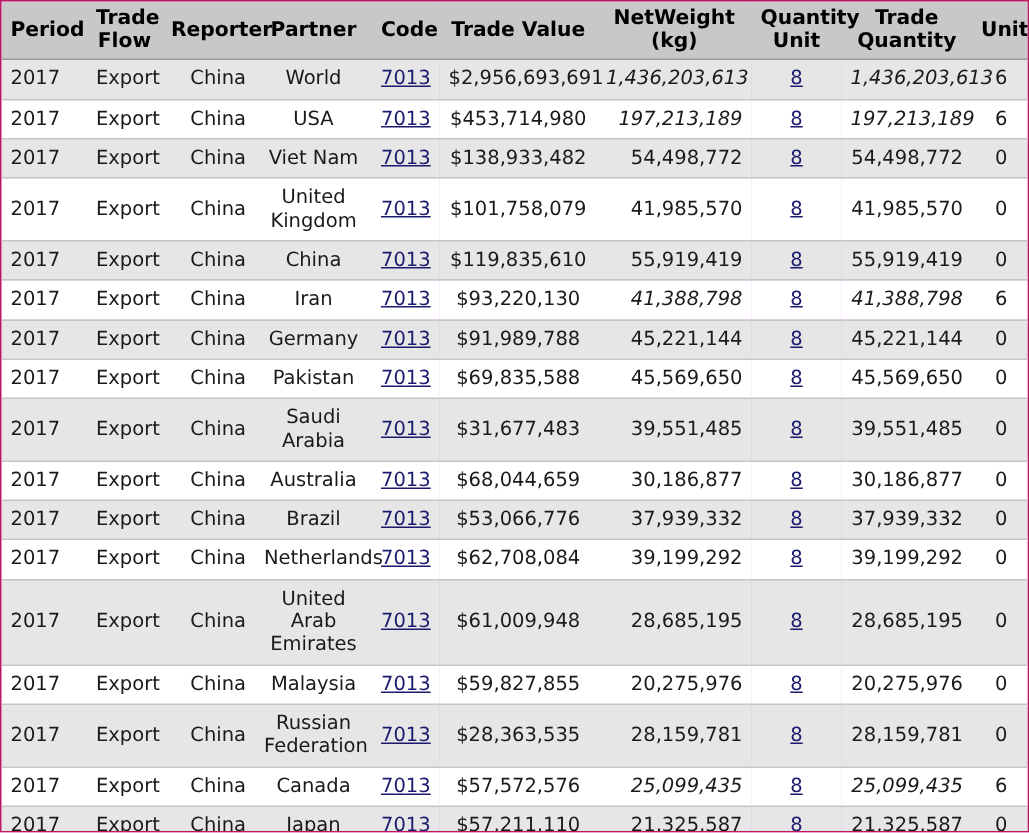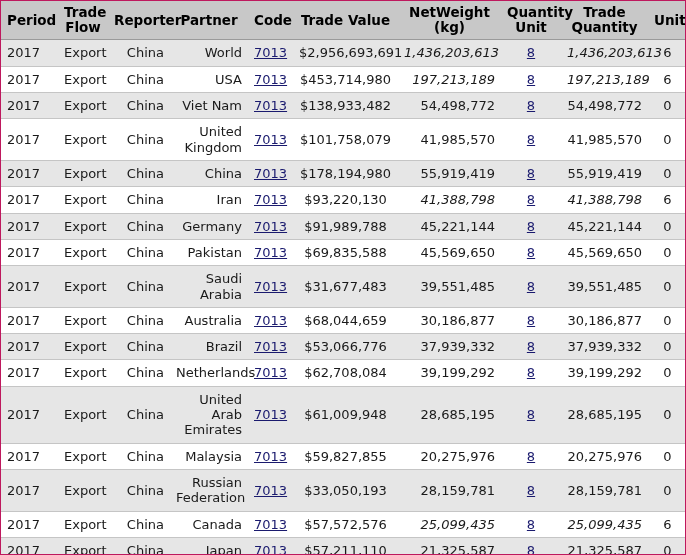--- a/index.html
+++ b/index.html
@@ -48,21 +48,21 @@
     font-size: 13px;
     white-space: normal;
   }
   tbody tr.shade td { background: #e6e6e6; }
   tbody tr.plain td { background: #ffffff; }
 
   
   .c-period   { text-align: left;   padding-left: 6px; }
   .c-flow     { text-align: right; }
   .c-reporter { text-align: right; }
-  .c-partner  { text-align: right; }
+  .c-partner  { text-align: center; }
   .c-code     { text-align: center; }
   .c-value    { text-align: center; }
   .c-net      { text-align: right; }
   .c-qunit    { text-align: center; }
   .c-tqty     { text-align: right; }
   .c-flag     { text-align: center; }
 
   
   col.w-period   { width: 57px; }
   col.w-flow     { width: 50px; }
@@ -186,21 +186,21 @@
           <td class="c-qunit"><span class="link">8</span></td>
           <td class="c-tqty"><span>41,985,570</span></td>
           <td class="c-flag"><span>0</span></td>
         </tr>
         <tr class="shade">
           <td class="c-period"><span>2017</span></td>
           <td class="c-flow"><span>Export</span></td>
           <td class="c-reporter"><span>China</span></td>
           <td class="c-partner"><span>China</span></td>
           <td class="c-code"><span class="link">7013</span></td>
-          <td class="c-value"><span>$178,194,980</span></td>
+          <td class="c-value"><span>$119,835,610</span></td>
           <td class="c-net"><span>55,919,419</span></td>
           <td class="c-qunit"><span class="link">8</span></td>
           <td class="c-tqty"><span>55,919,419</span></td>
           <td class="c-flag"><span>0</span></td>
         </tr>
         <tr class="plain">
           <td class="c-period"><span>2017</span></td>
           <td class="c-flow"><span>Export</span></td>
           <td class="c-reporter"><span>China</span></td>
           <td class="c-partner"><span>Iran</span></td>
@@ -306,21 +306,21 @@
           <td class="c-qunit"><span class="link">8</span></td>
           <td class="c-tqty"><span>20,275,976</span></td>
           <td class="c-flag"><span>0</span></td>
         </tr>
         <tr class="shade">
           <td class="c-period"><span>2017</span></td>
           <td class="c-flow"><span>Export</span></td>
           <td class="c-reporter"><span>China</span></td>
           <td class="c-partner"><span>Russian Federation</span></td>
           <td class="c-code"><span class="link">7013</span></td>
-          <td class="c-value"><span>$33,050,193</span></td>
+          <td class="c-value"><span>$28,363,535</span></td>
           <td class="c-net"><span>28,159,781</span></td>
           <td class="c-qunit"><span class="link">8</span></td>
           <td class="c-tqty"><span>28,159,781</span></td>
           <td class="c-flag"><span>0</span></td>
         </tr>
         <tr class="plain">
           <td class="c-period"><span>2017</span></td>
           <td class="c-flow"><span>Export</span></td>
           <td class="c-reporter"><span>China</span></td>
           <td class="c-partner"><span>Canada</span></td>

